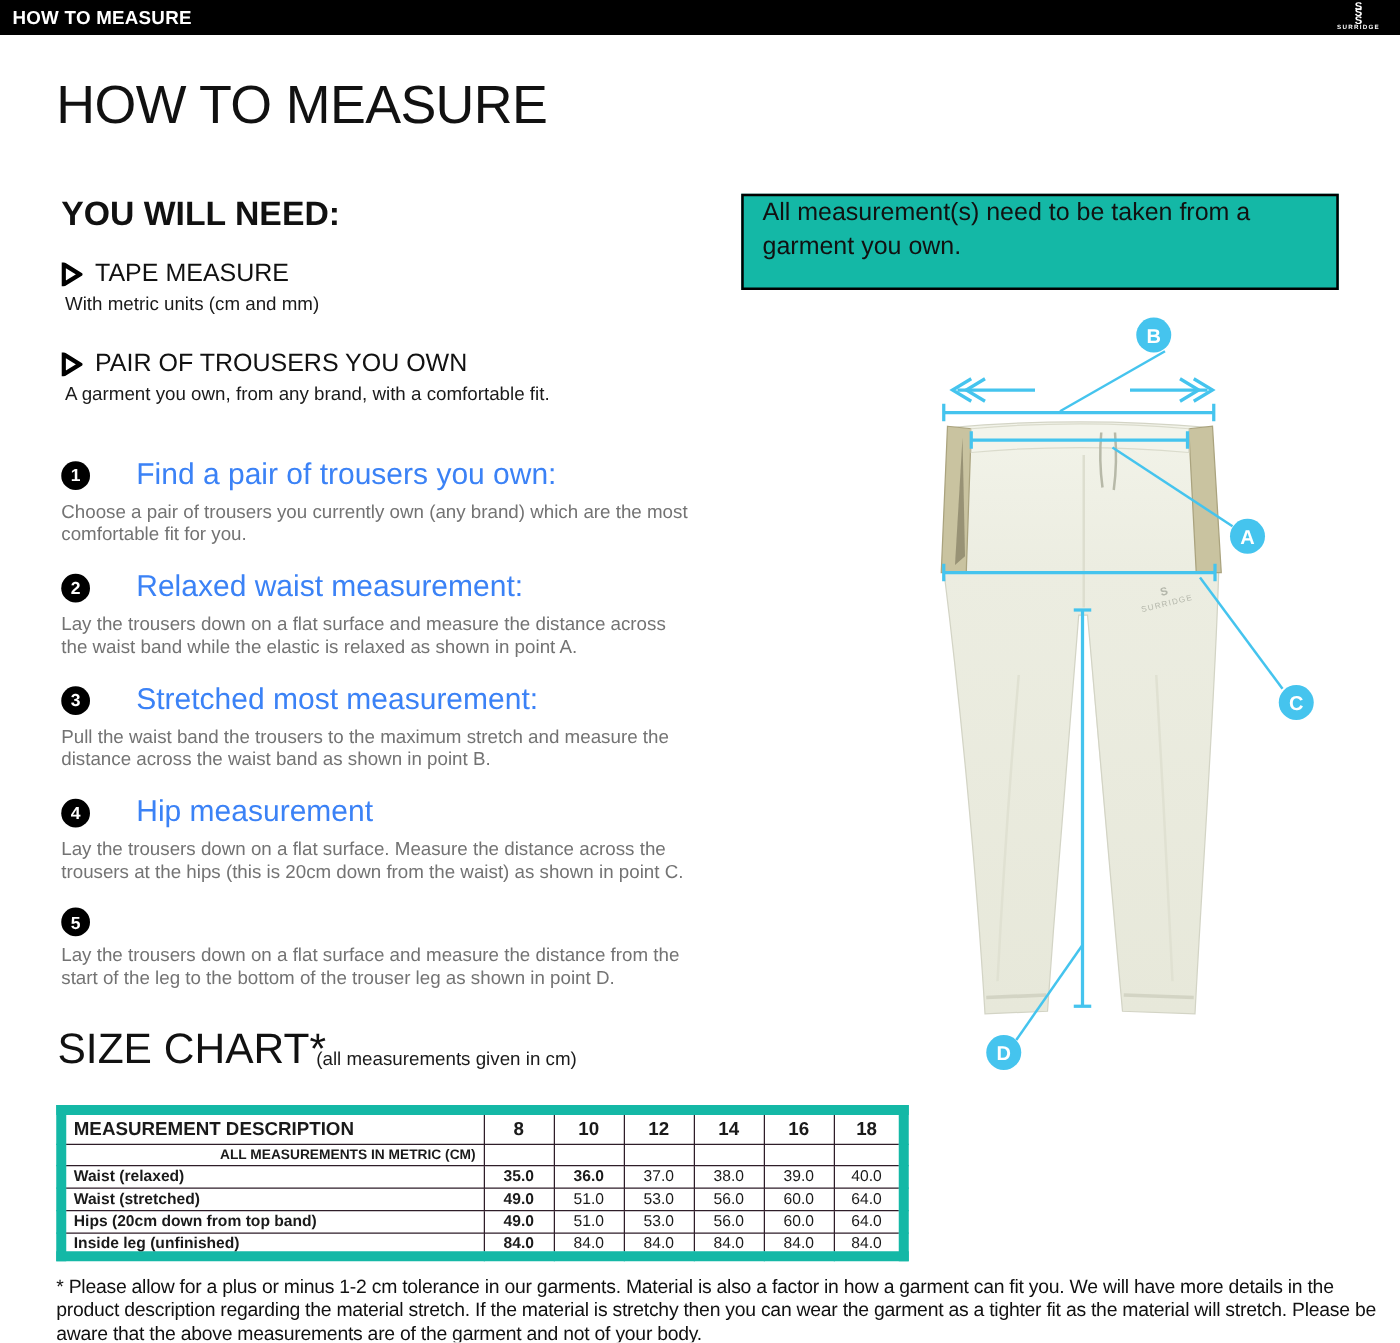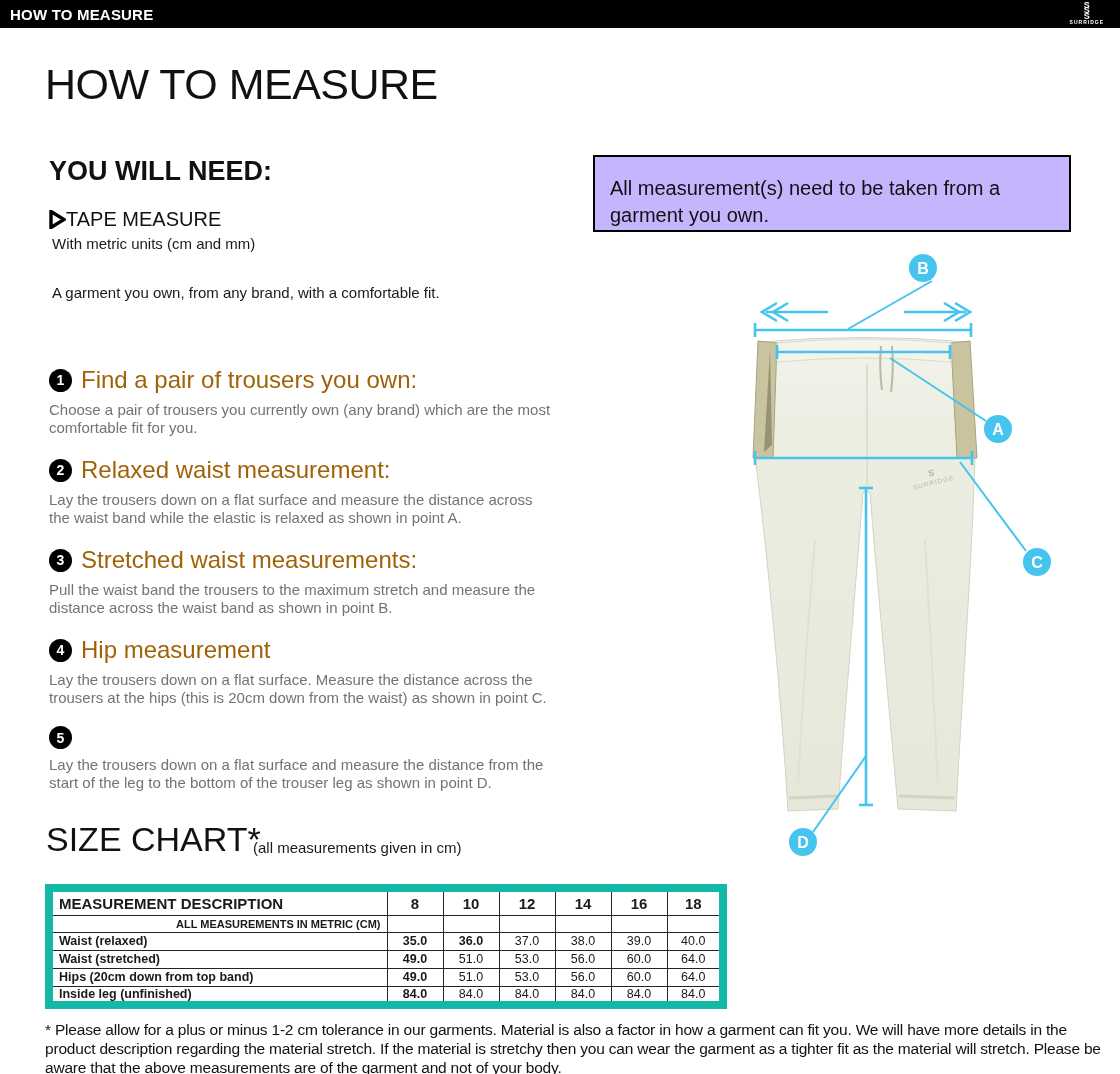--- a/index.html
+++ b/index.html
@@ -13,34 +13,34 @@
   .brand { display:flex; flex-direction:column; align-items:center; line-height:1; margin-right:6px; }
   .brand-s { color:#fff; font-weight:800; font-size:9px; line-height:.62; letter-spacing:0; text-align:center; }
   .brand-name { color:#fff; font-size:5px; font-weight:700; letter-spacing:1px; margin-top:1px; }
 
   
   .h1 { position:absolute; left:45px; top:60px; font-size:43px; font-weight:400; letter-spacing:-.5px; color:#111; }
   .h2 { position:absolute; left:49px; top:156px; font-size:27px; font-weight:700; color:#111; }
 
   
   .need-item { position:absolute; left:49px; width:520px; }
-  .need-title-row { display:flex; align-items:center; gap:0; }
+  .need-title-row { display:flex; align-items:center; gap:10px; }
   .need-title { font-size:20px; font-weight:400; color:#111; }
   .tri-icon { width:17px; height:19px; flex:0 0 auto; }
   .need-desc { font-size:15px; color:#1a1a1a; margin-top:4px; margin-left:3px; }
 
   
   .step { position:absolute; left:49px; width:505px; }
   .step-head { display:flex; align-items:center; gap:9px; }
   .step-num { width:23px; height:23px; border-radius:50%; background:#000; color:#fff; font-size:14px; font-weight:700; display:flex; align-items:center; justify-content:center; flex:0 0 auto; }
-  .step-title { font-size:24px; font-weight:400; color:#a16207; white-space:nowrap; }
+  .step-title { font-size:24px; font-weight:400; color:#3b82f6; white-space:nowrap;margin-left:28px; }
   .step-desc { font-size:15px; line-height:18px; color:#737373; margin-top:7px; }
 
   
-  .note-box { position:absolute; left:593px; top:155px; width:478px; height:77px; border:2px solid #000; padding:18px 15px; font-size:20px; line-height:27px; color:#111; background:#c4b5fd; }
+  .note-box { position:absolute; left:593px; top:155px; width:478px; height:77px; border:2px solid #000; padding:0 15px; font-size:20px; line-height:27px; color:#111; background:#14b8a6; }
 
   
   .h-size { position:absolute; left:46px; top:820px; font-size:34px; font-weight:400; color:#111; }
   .size-sub { position:absolute; left:253px; top:839px; font-size:15px; color:#1a1a1a; }
 
   table.size-table { position:absolute; left:45px; top:884px; border-collapse:collapse; background:#fff; border:8px solid #14b8a6; }
   .size-table th, .size-table td { border:1.5px solid #2e1d29; padding:0 6px; }
   .size-table th.desc { width:338px; text-align:left; font-size:15px; font-weight:700; height:27px; }
   .size-table th.sz { width:56px; text-align:center; font-size:15px; font-weight:700; }
   .size-table td.metric { font-size:11px; font-weight:700; height:17px;text-align:right; }
@@ -75,20 +75,26 @@
     <div class="need-title-row">
       <svg class="tri-icon" viewBox="0 0 17 19">
         <path d="M2,1.5 L15,9.5 L2,17.5 Z" fill="none" stroke="#000" stroke-width="3.4" stroke-linejoin="miter"></path>
       </svg>
       <span class="need-title">TAPE MEASURE</span>
     </div>
     <div class="need-desc">With metric units (cm and mm)</div>
   </div>
 
   <div class="need-item" style="top:280px">
+    <div class="need-title-row">
+      <svg class="tri-icon" viewBox="0 0 17 19">
+        <path d="M2,1.5 L15,9.5 L2,17.5 Z" fill="none" stroke="#000" stroke-width="3.4" stroke-linejoin="miter"></path>
+      </svg>
+      <span class="need-title">PAIR OF TROUSERS YOU OWN</span>
+    </div>
     <div class="need-desc">A garment you own, from any brand, with a comfortable fit.</div>
   </div>
 
   <div class="note-box">All measurement(s) need to be taken from a garment you own.</div>
 
   <div class="step" style="top:366px">
     <div class="step-head">
       <span class="step-num">1</span>
       <span class="step-title">Find a pair of trousers you own:</span>
     </div>
@@ -99,21 +105,21 @@
     <div class="step-head">
       <span class="step-num">2</span>
       <span class="step-title">Relaxed waist measurement:</span>
     </div>
     <div class="step-desc">Lay the trousers down on a flat surface and measure the distance across the waist band while the elastic is relaxed as shown in point A.</div>
   </div>
 
   <div class="step" style="top:546px">
     <div class="step-head">
       <span class="step-num">3</span>
-      <span class="step-title">Stretched waist measurements:</span>
+      <span class="step-title">Stretched most measurement:</span>
     </div>
     <div class="step-desc">Pull the waist band the trousers to the maximum stretch and measure the distance across the waist band as shown in point B.</div>
   </div>
 
   <div class="step" style="top:636px">
     <div class="step-head">
       <span class="step-num">4</span>
       <span class="step-title">Hip measurement</span>
     </div>
     <div class="step-desc">Lay the trousers down on a flat surface. Measure the distance across the trousers at the hips (this is 20cm down from the waist) as shown in point C.</div>

